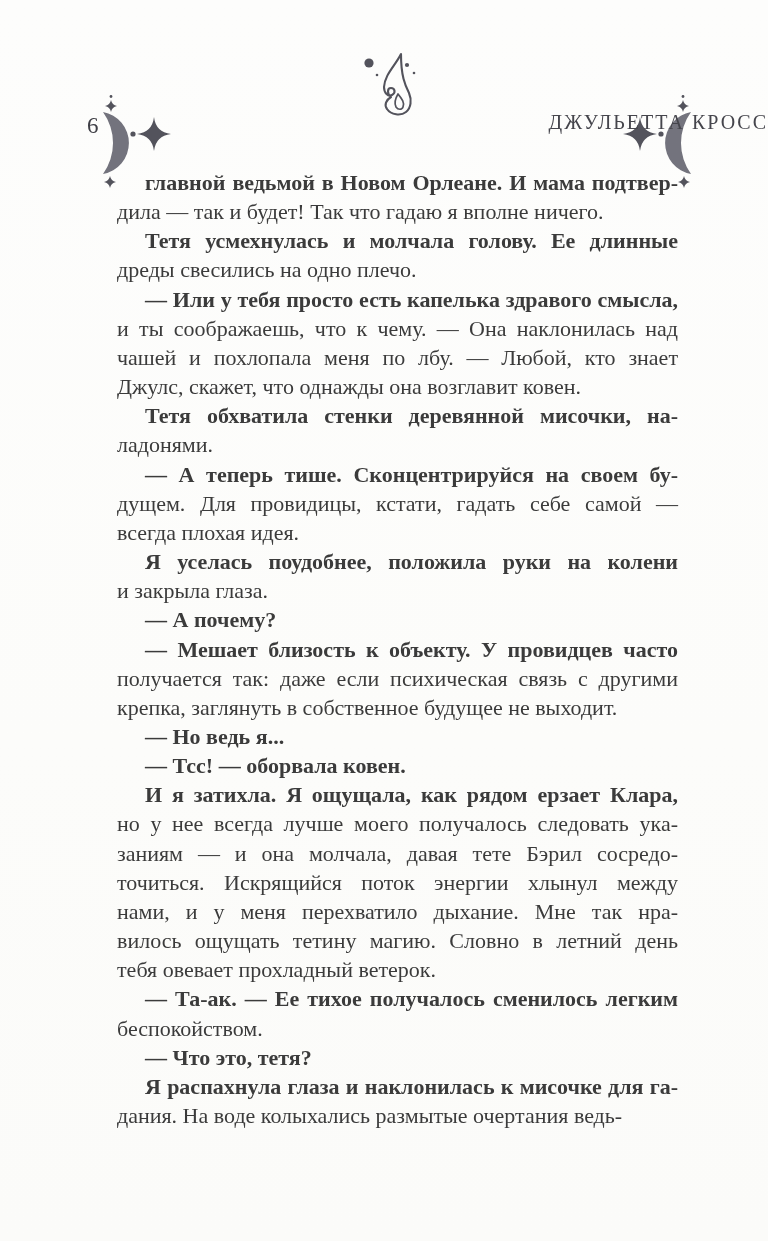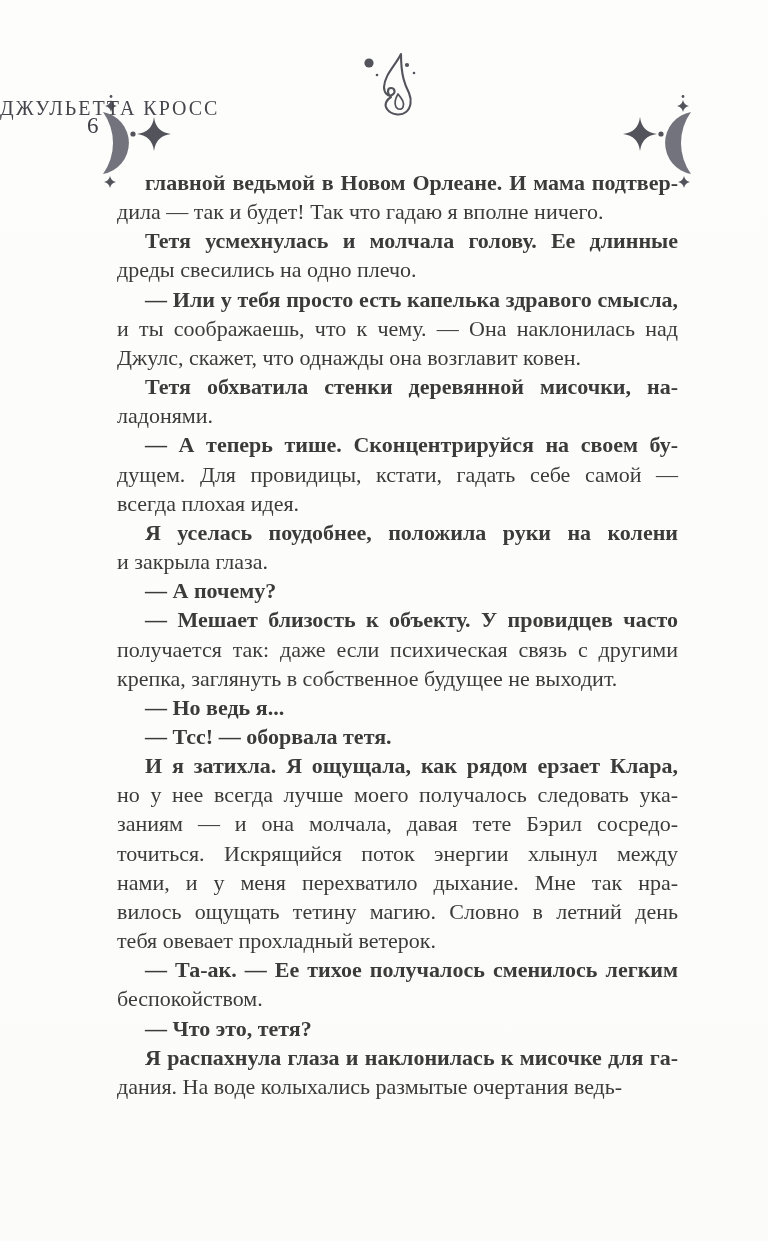--- a/index.html
+++ b/index.html
@@ -28,22 +28,22 @@
     position: absolute; left: 598px; top: 92px;
     width: 110px; height: 100px;
   }
   .page-number {
     position: absolute; left: 87px; top: 113px;
     width: 26px;
     font-size: 23px; color: #3f3f46;
     text-align: left;
   }
   .running-header {
-    position: absolute; left: 0; right: 0; top: 97px;
-    text-align: left;
+    position: absolute; left: 0; right: 0; top: 111px;
+    text-align: right;
     font-size: 20px;
     letter-spacing: 2px;
     color: #45454c;
     text-transform: uppercase;
   }
   
   .body-text {
     position: absolute; left: 117px; top: 168px;
     width: 561px;
     font-size: 22px;
@@ -119,20 +119,21 @@
         <div class="line first">главной ведьмой в Новом Орлеане. И мама подтвер-</div>
         <div class="line last">дила — так и будет! Так что гадаю я вполне ничего.</div>
       </div>
       <div class="para">
         <div class="line first">Тетя усмехнулась и молчала голову. Ее длинные</div>
         <div class="line last">дреды свесились на одно плечо.</div>
       </div>
       <div class="para">
         <div class="line first">— Или у тебя просто есть капелька здравого смысла,</div>
         <div class="line">и ты соображаешь, что к чему. — Она наклонилась над</div>
+        <div class="line">чашей и похлопала меня по лбу. — Любой, кто знает</div>
         <div class="line last">Джулс, скажет, что однажды она возглавит ковен.</div>
       </div>
       <div class="para">
         <div class="line first">Тетя обхватила стенки деревянной мисочки, на-</div>
         <div class="line last">ладонями.</div>
       </div>
       <div class="para">
         <div class="line first">— А теперь тише. Сконцентрируйся на своем бу-</div>
         <div class="line">дущем. Для провидицы, кстати, гадать себе самой —</div>
         <div class="line last">всегда плохая идея.</div>
@@ -146,21 +147,21 @@
       </div>
       <div class="para">
         <div class="line first">— Мешает близость к объекту. У провидцев часто</div>
         <div class="line">получается так: даже если психическая связь с другими</div>
         <div class="line last">крепка, заглянуть в собственное будущее не выходит.</div>
       </div>
       <div class="para">
         <div class="line first last">— Но ведь я...</div>
       </div>
       <div class="para">
-        <div class="line first last">— Тсс! — оборвала тетя.</div>
+        <div class="line first last">— Тсс! — оборвала ковен.</div>
       </div>
       <div class="para">
         <div class="line first">И я затихла. Я ощущала, как рядом ерзает Клара,</div>
         <div class="line">но у нее всегда лучше моего получалось следовать ука-</div>
         <div class="line">заниям — и она молчала, давая тете Бэрил сосредо-</div>
         <div class="line">точиться. Искрящийся поток энергии хлынул между</div>
         <div class="line">нами, и у меня перехватило дыхание. Мне так нра-</div>
         <div class="line">вилось ощущать тетину магию. Словно в летний день</div>
         <div class="line last">тебя овевает прохладный ветерок.</div>
       </div>

